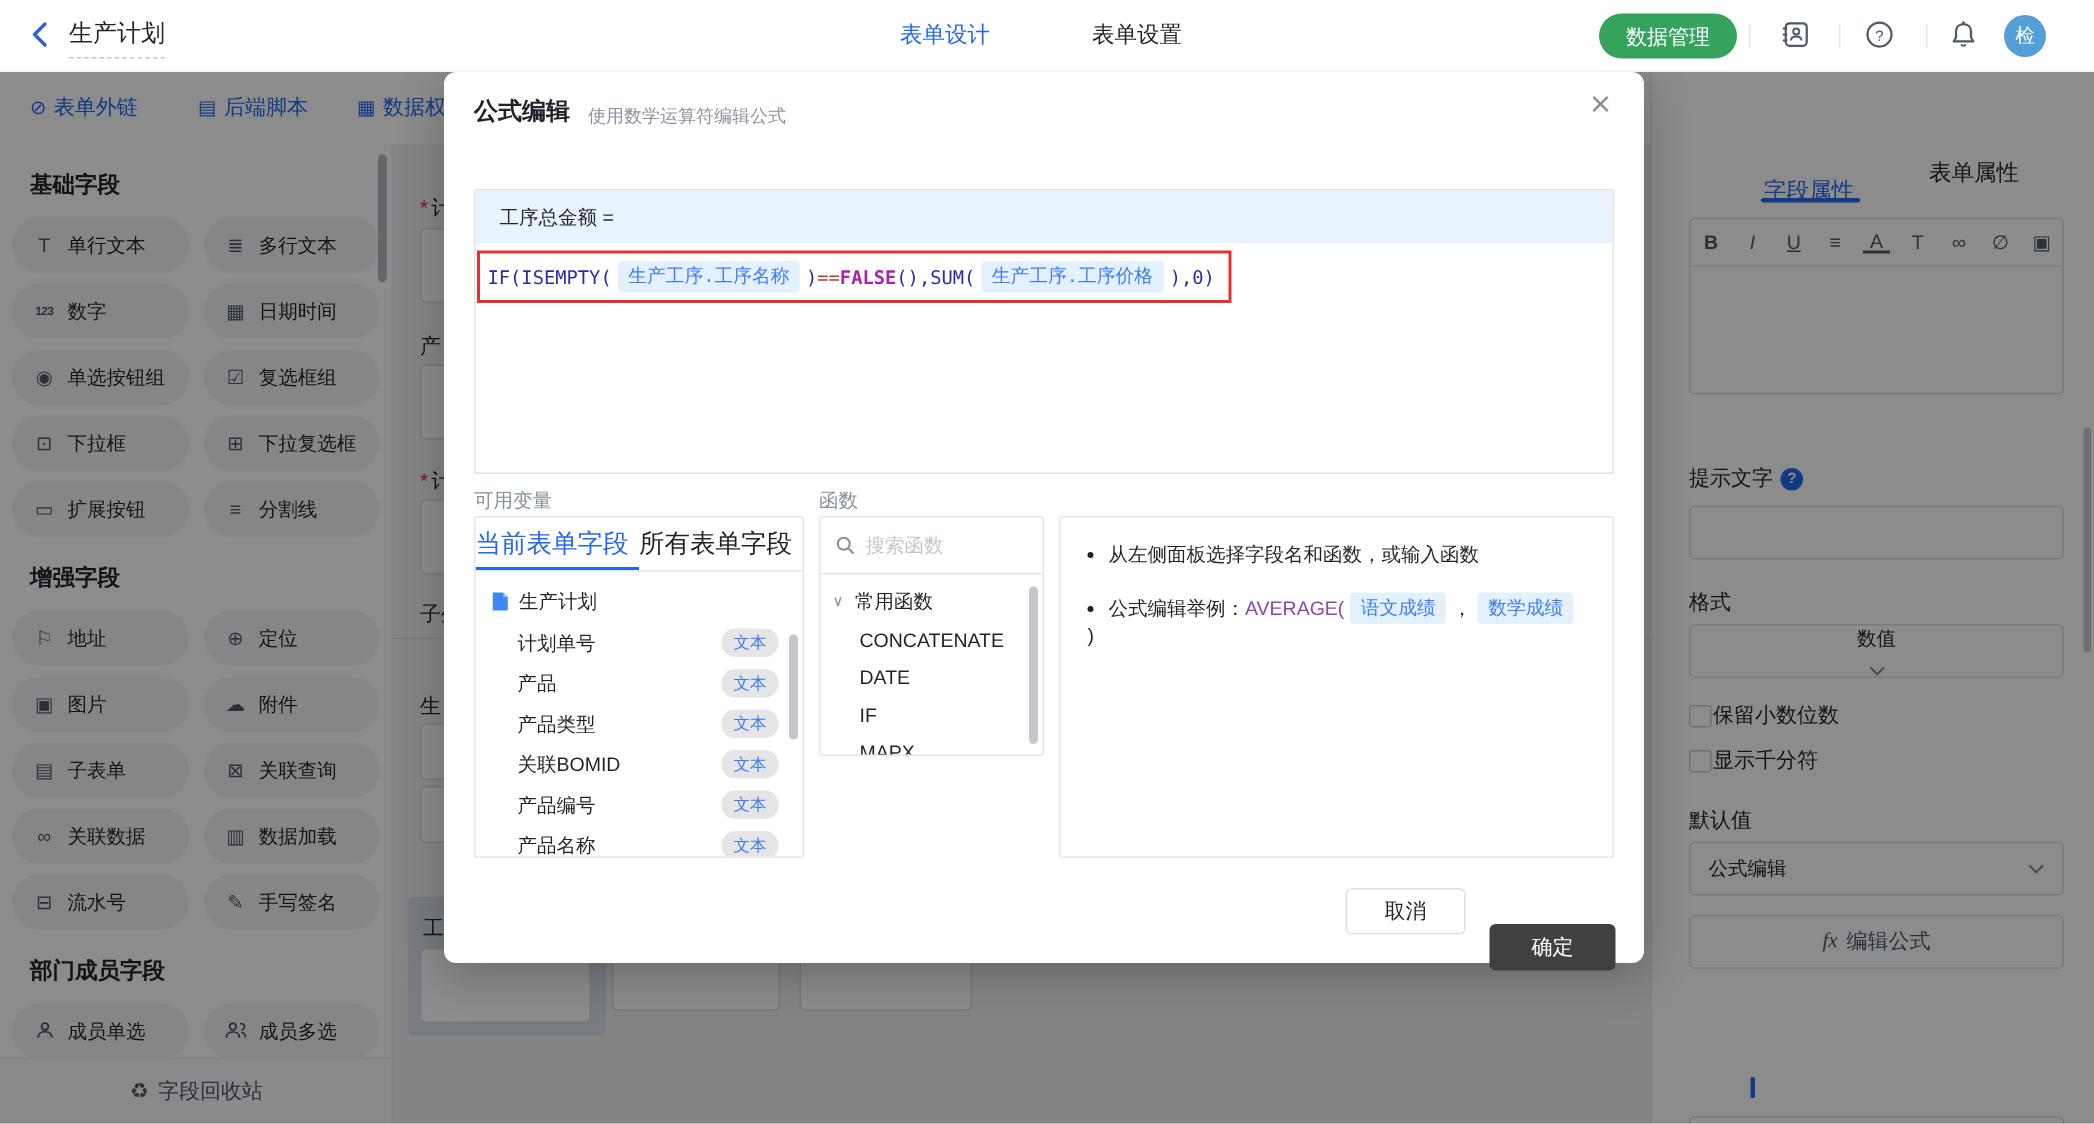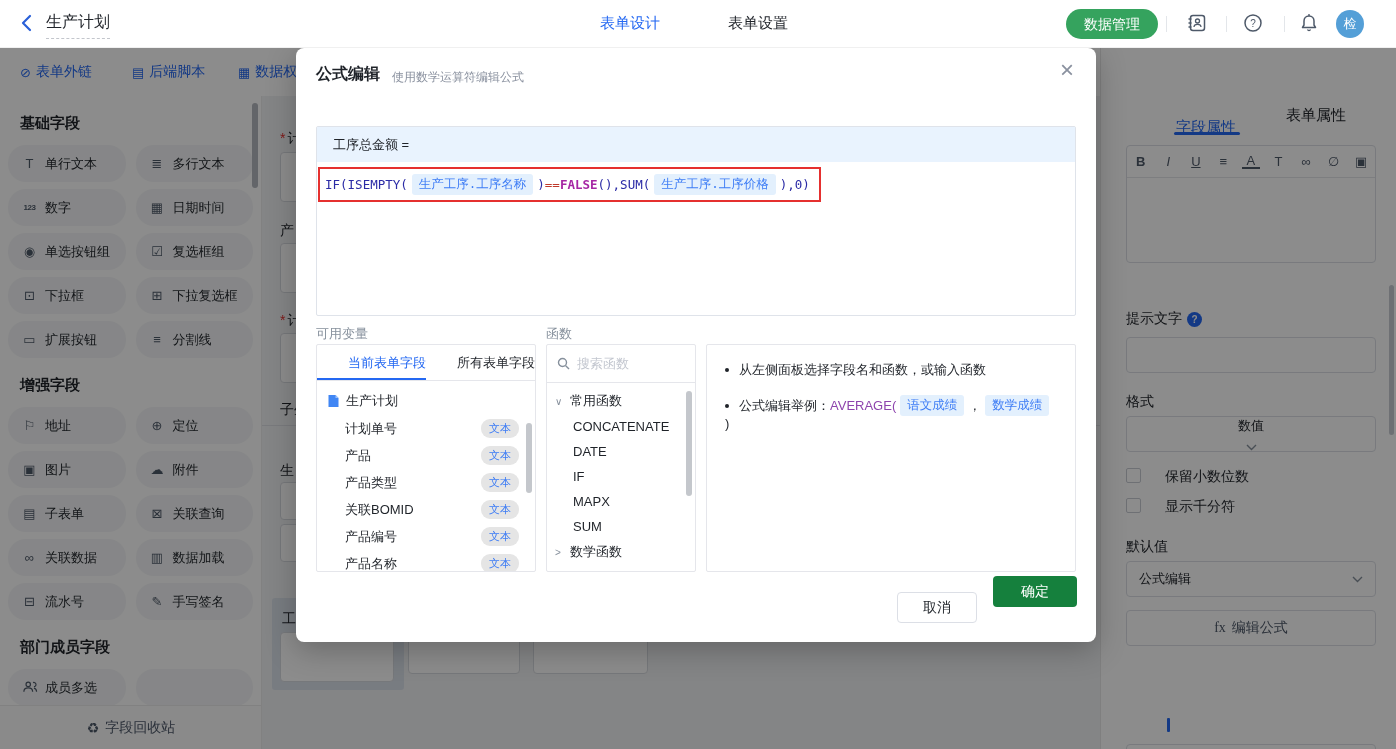--- a/index.html
+++ b/index.html
@@ -49,65 +49,65 @@
   #prop-tab-1{left:185px;}
   #prop-tab-underline{left:73px;top:84px;width:66px;height:3px;background:#2468f2;border-radius:2px;}
   #rich-box{left:25px;top:97px;width:250px;height:118px;border:1px solid #dcdfe6;border-radius:4px;}
   #rich-toolbar{display:flex;align-items:center;justify-content:space-around;height:32px;border-bottom:1px solid #e3e6ea;color:#4e5969;font-size:13px;}
   .rt-ic{cursor:pointer;width:18px;text-align:center;}
   .rt-b{font-weight:bold;} .rt-i{font-style:italic;} .rt-u{text-decoration:underline;} .rt-a{border-bottom:2px solid #4e5969;line-height:1;}
   .prop-label{font-size:14px;font-weight:500;display:flex;align-items:center;gap:5px;}
   .q-ic{width:15px;height:15px;border-radius:50%;background:#2468f2;color:#fff;font-size:10px;text-align:center;line-height:15px;font-weight:bold;}
   .prop-input{left:25px;width:250px;height:36px;border:1px solid #dcdfe6;border-radius:4px;background:#fff;font-size:13px;padding:0 10px;}
   .prop-select{left:25px;width:250px;height:36px;border:1px solid #dcdfe6;border-radius:4px;display:flex;align-items:center;padding:0 12px;font-size:13px;justify-content:space-between;cursor:pointer;}
-  .cb-row{left:25px;display:flex;align-items:flex-start;gap:24px;font-size:14px;color:#1f2329;cursor:pointer;}
+  .cb-row{left:25px;display:flex;align-items:center;gap:1px;font-size:14px;color:#1f2329;cursor:pointer;}
   .cb-box{width:15px;height:15px;border:1px solid #c9cdd4;border-radius:2px;background:#fff;}
   .prop-btn{left:25px;width:250px;height:36px;border:1px solid #dcdfe6;border-radius:4px;background:#fff;font-size:14px;color:#4e5969;display:flex;align-items:center;justify-content:center;gap:6px;cursor:pointer;}
-  .fx{font-family:"Liberation Serif","DejaVu Serif",serif;}
+  .fx{font-style:italic;font-family:"Liberation Serif","DejaVu Serif",serif;}
   #ext-header{left:25px;top:670px;display:flex;align-items:center;gap:18px;font-size:14px;font-weight:bold;flex-direction:column;}
   #ext-bar{width:3px;height:14px;background:#2468f2;border-radius:1px;}
   #prop-scroll{left:288px;top:237px;width:5px;height:150px;background:#c9cdd4;border-radius:3px;}
   
   #overlay{position:absolute;left:0;top:48px;width:1396px;height:701px;background:rgba(0,0,0,0.45);z-index:40;}
   #modal{position:absolute;left:296px;top:48px;width:800px;height:594px;background:#fff;border-radius:8px;box-shadow:0 8px 30px rgba(0,0,0,.25);z-index:50;}
   #m-title{left:20px;top:16px;font-size:16px;font-weight:bold;}
   #m-sub{left:96px;top:21px;font-size:12px;color:#8a919f;}
   #m-close{right:22px;top:10px;font-size:24px;color:#8a919f;cursor:pointer;line-height:1;}
   #f-wrap{left:20px;top:78px;width:760px;height:190px;border:1px solid #dfe3ea;border-radius:2px;}
   #f-strip{height:35px;background:#e9f3fe;line-height:35px;padding-left:16px;font-size:13px;}
   #f-redbox{left:1px;top:40px;width:503px;height:35px;border:2px solid #e5302f;display:flex;align-items:center;padding-left:5px;white-space:nowrap;}
   #formula-line{font-family:"DejaVu Sans Mono","Liberation Mono",monospace;font-size:12.5px;display:flex;align-items:center;}
   .tok-fn{color:#2b2ba6;} .tok-op{color:#c0392b;} .tok-kw{color:#a626a4;font-weight:bold;}
   .chip{color:#3d7cf5;background:#e3f0fd;border-radius:3px;padding:2px 7px;margin:0 4px;font-size:12.5px;font-family:Liberation Mono, monospace;}
   .m-sec-label{font-size:13px;color:#86909c;}
   .panel{border:1px solid #e5e6eb;border-radius:2px;background:#fff;overflow:hidden;}
   #var-panel{left:20px;top:296px;width:220px;height:228px;}
   #var-tabs{height:36px;border-bottom:1px solid #e5e6eb;display:flex;}
-  .var-tab{flex:1;text-align:right;line-height:35px;font-size:13px;cursor:pointer;}
+  .var-tab{flex:1;text-align:left;line-height:35px;font-size:17px;cursor:pointer;}
   .var-tab.active{color:#2468f2;border-bottom:2px solid #2468f2;}
   #var-list{padding:6px 0;position:relative;}
   .tree-root{height:28px;display:flex;align-items:center;gap:6px;padding-left:10px;font-size:13px;cursor:pointer;}
   .var-row{height:27px;display:flex;align-items:center;padding-left:28px;font-size:13px;position:relative;cursor:pointer;}
   .badge{position:absolute;right:16px;font-size:11px;color:#3d7cf5;background:#e5e5e5;border-radius:9px;padding:2px 8px;}
   #var-scroll{position:absolute;right:3px;top:42px;width:6px;height:70px;background:#c4c7cc;border-radius:3px;}
-  #fn-panel{left:250px;top:296px;width:150px;height:228px;}
+  #fn-panel{left:250px;top:296px;width:150px;height:160px;}
   #fn-search{height:38px;border-bottom:1px solid #e5e6eb;display:flex;align-items:center;gap:7px;padding-left:10px;}
   #fn-search input{border:none;outline:none;width:100px;font-size:13px;color:#1f2329;}
   #fn-search input::placeholder{color:#c2c6cf;}
   #fn-tree{padding:5px 0;font-size:13px;}
   .fn-group{height:26px;display:flex;align-items:center;gap:5px;padding-left:8px;cursor:pointer;}
   .fn-chev{color:#86909c;font-size:10px;width:10px;display:inline-block;}
   .fn-item{height:25px;line-height:25px;padding-left:26px;cursor:pointer;}
   #fn-scroll{position:absolute;right:3px;top:46px;width:6px;height:105px;background:#c4c7cc;border-radius:3px;}
   #hint-panel{left:410px;top:296px;width:370px;height:228px;padding:16px 18px;}
   .hint-line{font-size:13px;color:#1f2329;margin-bottom:16px;display:flex;align-items:center;flex-wrap:wrap;}
   .bullet{width:4px;height:4px;border-radius:50%;background:#1f2329;margin-right:10px;flex:0 0 4px;}
   .ex-fn{color:#8e44ad;}
   #btn-cancel{left:601px;top:544px;width:80px;height:31px;background:#fff;border:1px solid #dcdfe6;border-radius:4px;font-size:14px;color:#1f2329;}
-  #btn-ok{left:697px;top:528px;width:84px;height:31px;background:#15803d;border:none;border-radius:4px;font-size:14px;color:#fff;}
+  #btn-ok{left:697px;top:568px;width:84px;height:31px;background:#404040;border:none;border-radius:4px;font-size:14px;color:#fff;}
   button{cursor:pointer;font-family:inherit;}
 </style>
 </head>
 <body>
 
 <div id="canvas">
   <div class="abs cv-label" style="left:18px;top:34px;"><span class="req">*</span><span>计</span></div>
   <div class="abs cv-input" style="left:18px;top:56px;width:200px;height:50px;"></div>
   <div class="abs cv-label" style="left:18px;top:126px;"><span>产</span></div>
   <div class="abs cv-input" style="left:18px;top:147px;width:200px;height:50px;"></div>
@@ -233,20 +233,27 @@
           <span class="pill-lb">流水号</span>
         </div>
         <div class="pill">
           <span class="pill-ic">✎</span>
           <span class="pill-lb">手写签名</span>
         </div>
       </div>
       <div class="pal-title">部门成员字段</div>
       <div class="pal-grid">
         <div class="pill">
+          <span class="pill-ic"><svg width="14" height="14" viewBox="0 0 16 16">
+              <circle cx="8" cy="5" r="2.6" fill="none" stroke="#4e5969" stroke-width="1.4"></circle>
+              <path d="M2.8 13.5c0-2.9 2.3-4.6 5.2-4.6s5.2 1.7 5.2 4.6" fill="none" stroke="#4e5969" stroke-width="1.4"></path>
+            </svg></span>
+          <span class="pill-lb">成员单选</span>
+        </div>
+        <div class="pill">
           <span class="pill-ic"><svg width="16" height="14" viewBox="0 0 18 16">
               <circle cx="7" cy="5" r="2.5" fill="none" stroke="#4e5969" stroke-width="1.4"></circle>
               <path d="M2 13.5c0-2.8 2.2-4.4 5-4.4s5 1.6 5 4.4" fill="none" stroke="#4e5969" stroke-width="1.4"></path>
               <path d="M12.5 3 a2.4 2.4 0 1 1 1 4.6 M13.5 9.3 c1.9 .5 3 1.9 3 4" fill="none" stroke="#4e5969" stroke-width="1.3"></path>
             </svg></span>
           <span class="pill-lb">成员多选</span>
         </div>
         <div class="pill"></div>
         <div class="pill"></div>
       </div>

